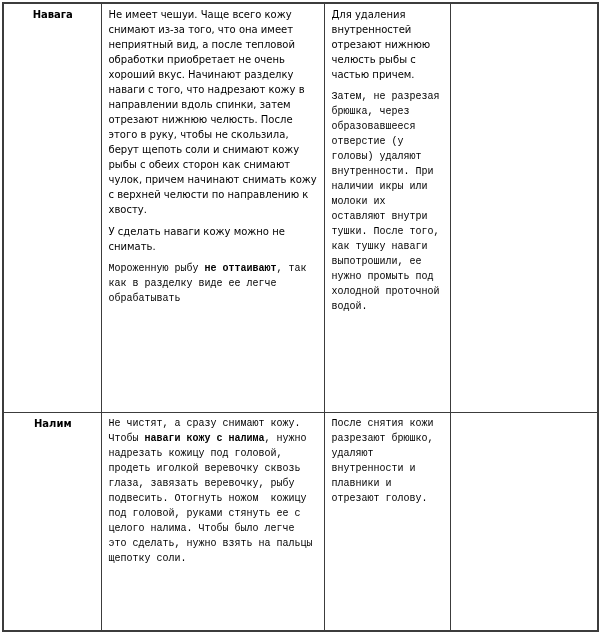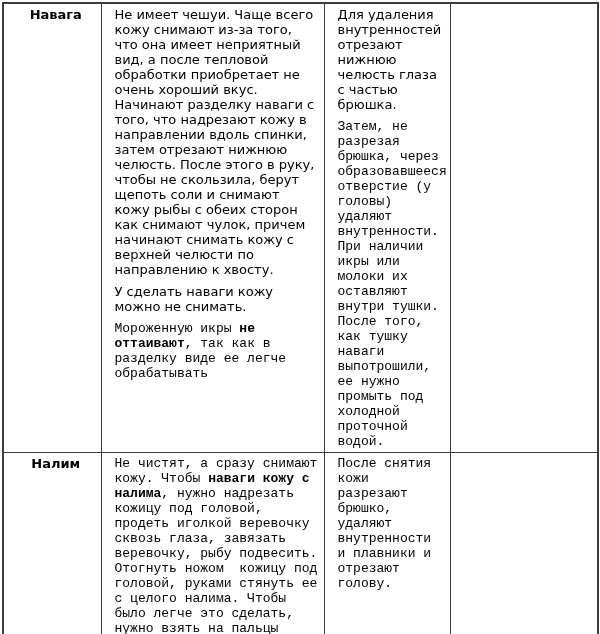--- a/index.html
+++ b/index.html
@@ -20,22 +20,22 @@
     left: 2px;
     top: 2px;
     width: 595px;
     border-collapse: collapse;
     table-layout: fixed;
     border: 2px solid #3c3c3c;
   }
   table.fish-table td {
     border: 1px solid #3c3c3c;
     vertical-align: top;
-    padding: 3px 6px 3px 13px;
-    font-size: 13px;
+    padding: 3px 6px 3px 7px;
+    font-size: 10px;
     line-height: 15px;
     overflow: hidden;
   }
   td.name-cell {
     font-weight: bold;
     text-align: center;
     padding-top: 4px;
   }
   .para {
     margin: 0 0 7px 0;
@@ -59,24 +59,24 @@
       <col style="width:223px">
       <col style="width:126px">
       <col style="width:148px">
     </colgroup>
     <tbody id="table-body">
         <tr style="height: 409px;">
           <td class="name-cell">Навага</td>
           <td>
             <div class="para"><span>Не имеет чешуи. Чаще всего кожу снимают из-за того, что она имеет неприятный вид, а после тепловой обработки приобретает не очень хороший вкус. Начинают разделку наваги с того, что надрезают кожу в направлении вдоль спинки, затем отрезают нижнюю челюсть. После этого в руку, чтобы не скользила, берут щепоть соли и снимают кожу рыбы с обеих сторон как снимают чулок, причем начинают снимать кожу с верхней челюсти по направлению к хвосту.</span></div>
             <div class="para"><span>У сделать наваги кожу можно не снимать.</span></div>
-            <div class="para"><span>Мороженную икры </span><span class="b">не оттаивают</span><span>, так как в разделку виде ее легче обрабатывать</span></div>
+            <div class="para"><span>Мороженную рыбу </span><span class="b">не оттаивают</span><span>, так как в разделку виде ее легче обрабатывать</span></div>
           </td>
           <td>
-            <div class="para"><span>Для удаления внутренностей отрезают нижнюю челюсть глаза с частью брюшка.</span></div>
+            <div class="para"><span>Для удаления внутренностей отрезают нижнюю челюсть рыбы с частью причем.</span></div>
             <div class="para"><span>Затем, не разрезая брюшка, через образовавшееся отверстие (у головы) удаляют внутренности. При наличии икры или молоки их оставляют внутри тушки. После того, как тушку наваги выпотрошили, ее нужно промыть под холодной проточной водой.</span></div>
           </td>
           <td></td>
         </tr>
         <tr style="height: 219px;">
           <td class="name-cell">Налим</td>
           <td>
             <div class="para"><span>Не чистят, а сразу снимают кожу. Чтобы </span><span class="b">наваги кожу с налима</span><span>, нужно надрезать кожицу под головой, продеть иголкой веревочку сквозь глаза, завязать веревочку, рыбу подвесить. Отогнуть ножом  кожицу под головой, руками стянуть ее с целого налима. Чтобы было легче это сделать, нужно взять на пальцы щепотку соли.</span></div>
           </td>
           <td>

